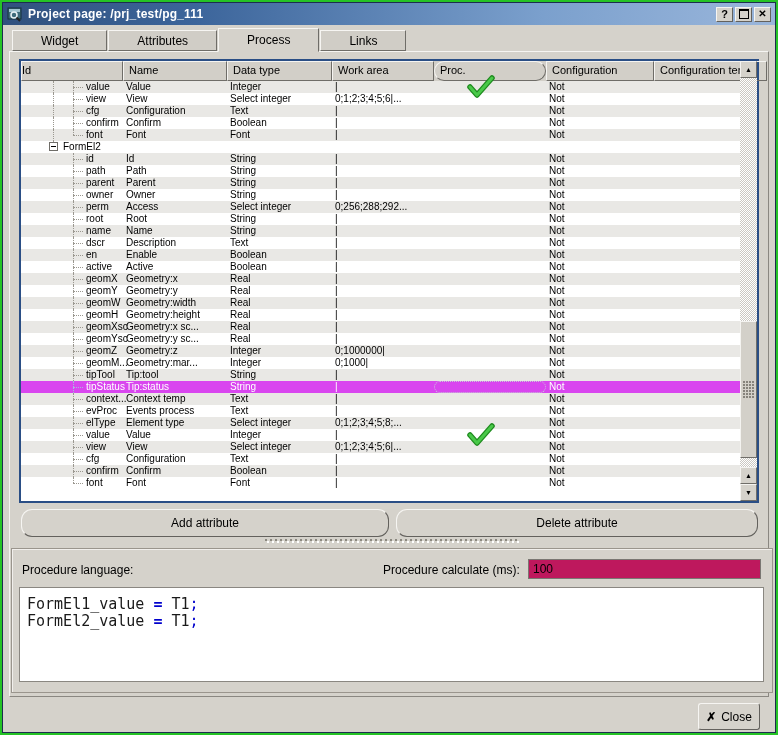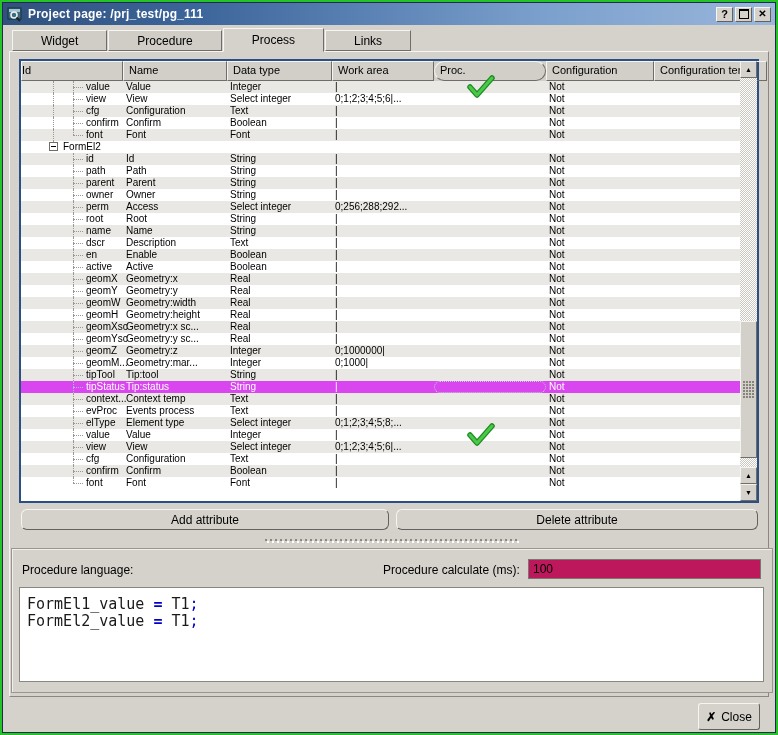--- a/index.html
+++ b/index.html
@@ -78,21 +78,21 @@
   .sbtn.up2{top:406px;}
   .sbtn.down{top:423px;}
   .thumb{position:absolute;left:0;width:17px;top:260px;height:137px;background:#d3d0c9;
     border:1px solid;border-color:#f4f3f0 #6f6d68 #6f6d68 #f4f3f0;box-sizing:border-box;
     display:flex;align-items:center;justify-content:center;}
   .grip{width:11px;height:18px;
     background-image:radial-gradient(circle at 1px 1px,#86837c 0.9px,transparent 1.1px);
     background-size:3px 3px;}
 
   
-  .pbtn{position:absolute;height:21px;background:#d5d2cb;border:1px solid;border-radius:6px;
+  .pbtn{position:absolute;height:28px;background:#d5d2cb;border:1px solid;border-radius:11px;
     border-color:#f6f5f2 #63615d #63615d #f6f5f2;font-size:12px;color:#000;
     display:flex;align-items:center;justify-content:center;font-family:"Liberation Sans",sans-serif;}
   .addbtn{left:11px;top:457px;width:368px;}
   .delbtn{left:386px;top:457px;width:362px;}
 
   .splitter{position:absolute;left:255px;top:487px;width:255px;height:5px;
     background-image:repeating-linear-gradient(90deg,#8b8880 0 2px,transparent 2px 5px),
                      repeating-linear-gradient(90deg,#ffffff 0 2px,transparent 2px 5px);
     background-size:100% 2px,100% 2px;background-position:0 0,2px 2px;background-repeat:no-repeat;}
 
@@ -146,21 +146,21 @@
       <button class="wbtn">
           <span class="maxbox"></span>
         </button>
       <button class="wbtn">
           <span class="x">✕</span>
         </button>
     </div>
 
     <div class="tabbar">
       <div class="tab">Widget</div>
-      <div class="tab">Procedure</div>
+      <div class="tab">Attributes</div>
       <div class="tab active">Process</div>
       <div class="tab">Links</div>
     </div>
 
     <div class="tabpanel">
 
       <div class="table">
         <div class="thead">
           <div class="th c-id">Id</div>
           <div class="th c-name">Name</div>

